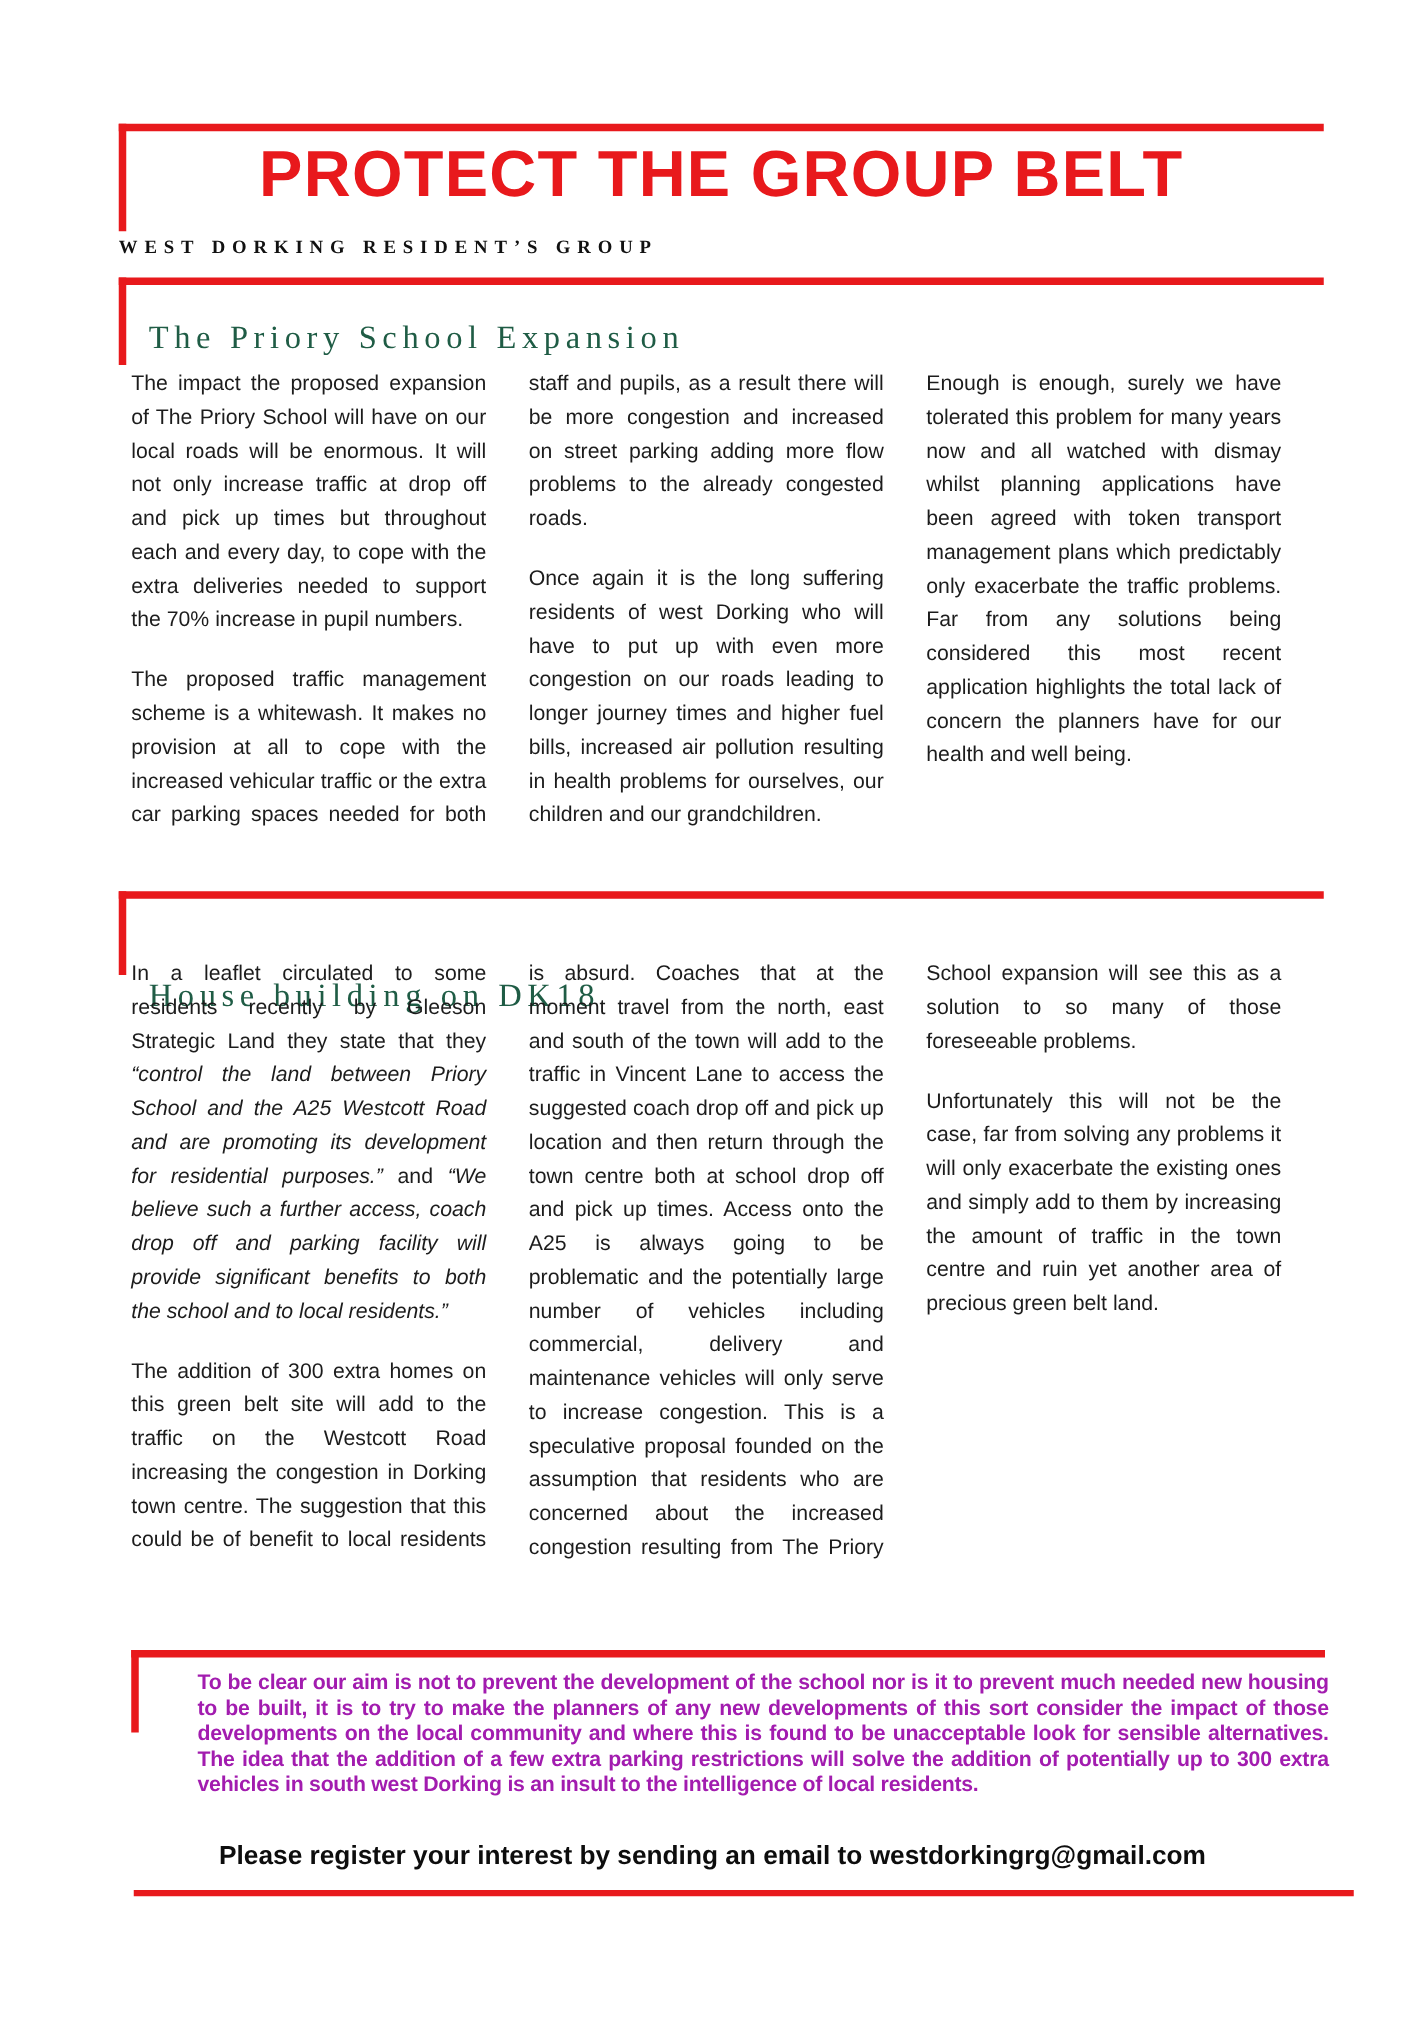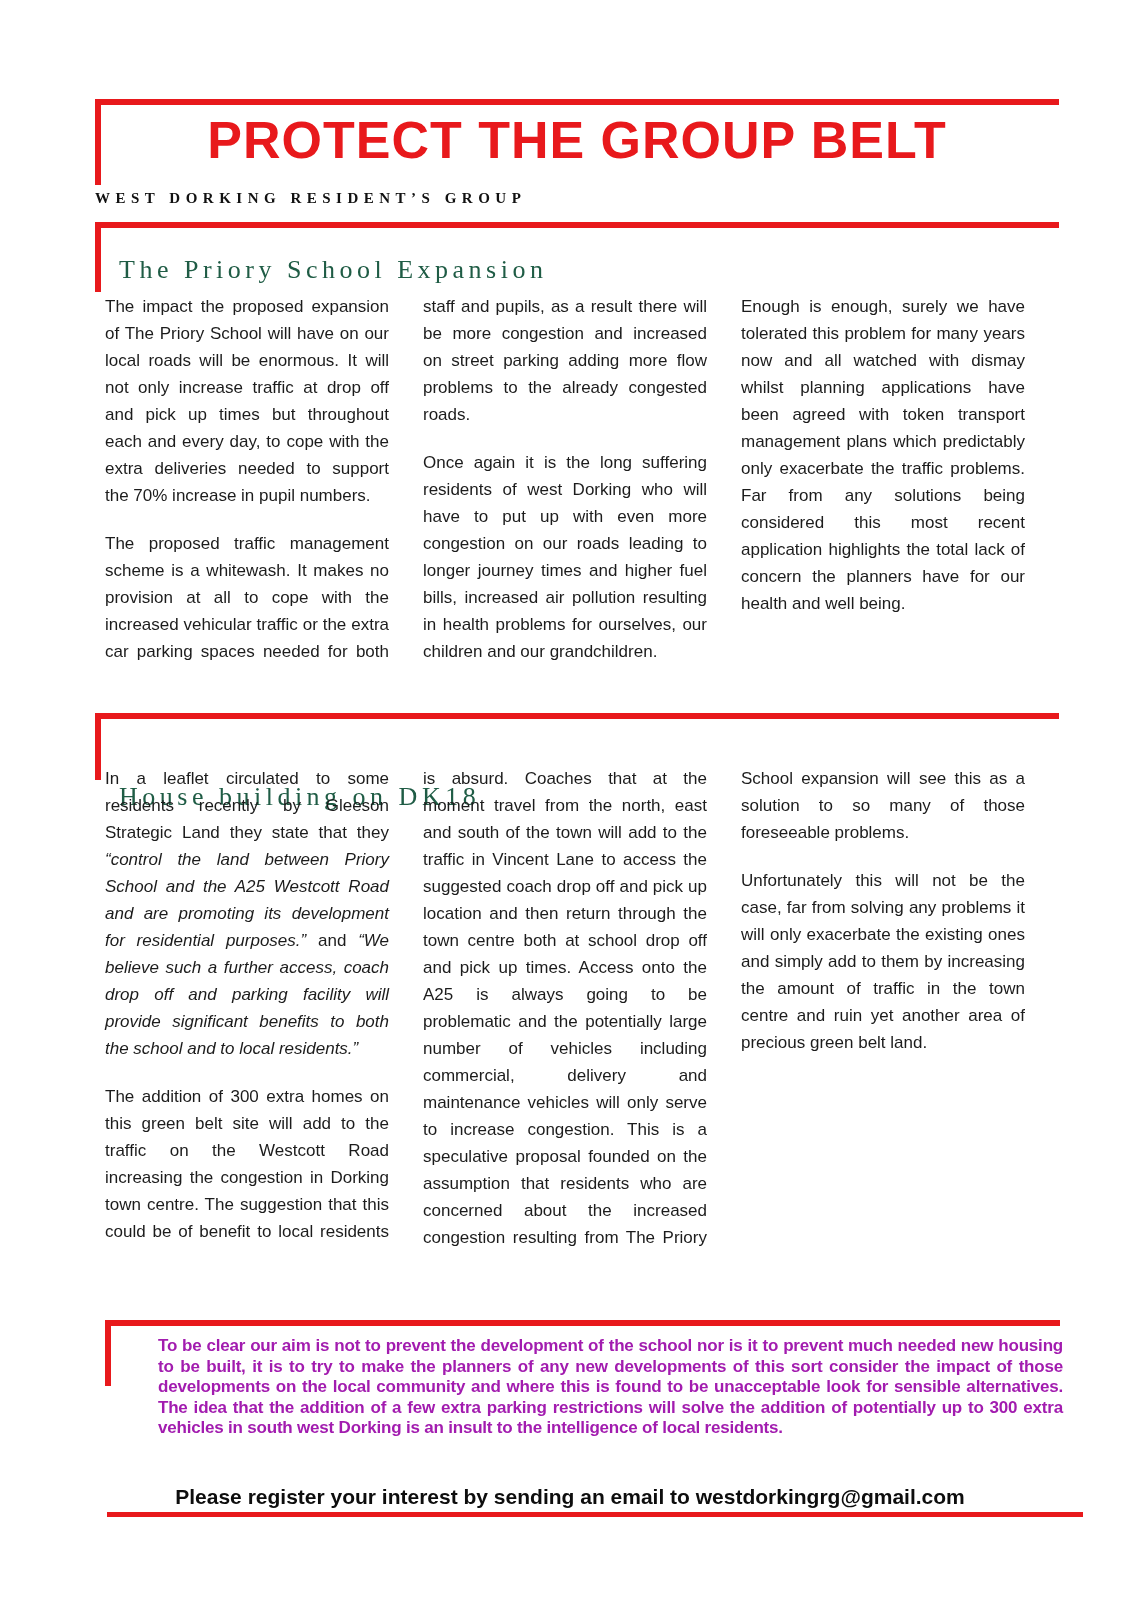--- a/index.html
+++ b/index.html
@@ -71,21 +71,20 @@
     letter-spacing: -0.2px;
     text-align: justify;
     color: #a21caf;
     margin-left: 36px;
   }
   #email-cta {
     position: absolute; left: 95px; top: 1473px; width: 950px;
     text-align: center;
     font-weight: bold; font-size: 21px;
     color: #0d0d0d;
-    margin-top: 12px;
   }
   #bottom-rule { left: 107px; top: 1512px; width: 976px; height: 5px; }
 </style>
 </head>
 <body>
 
 <div id="page">
 
   <div class="rule" id="hdr-top-rule"></div>
   <div class="rule" id="hdr-left-rule"></div>

